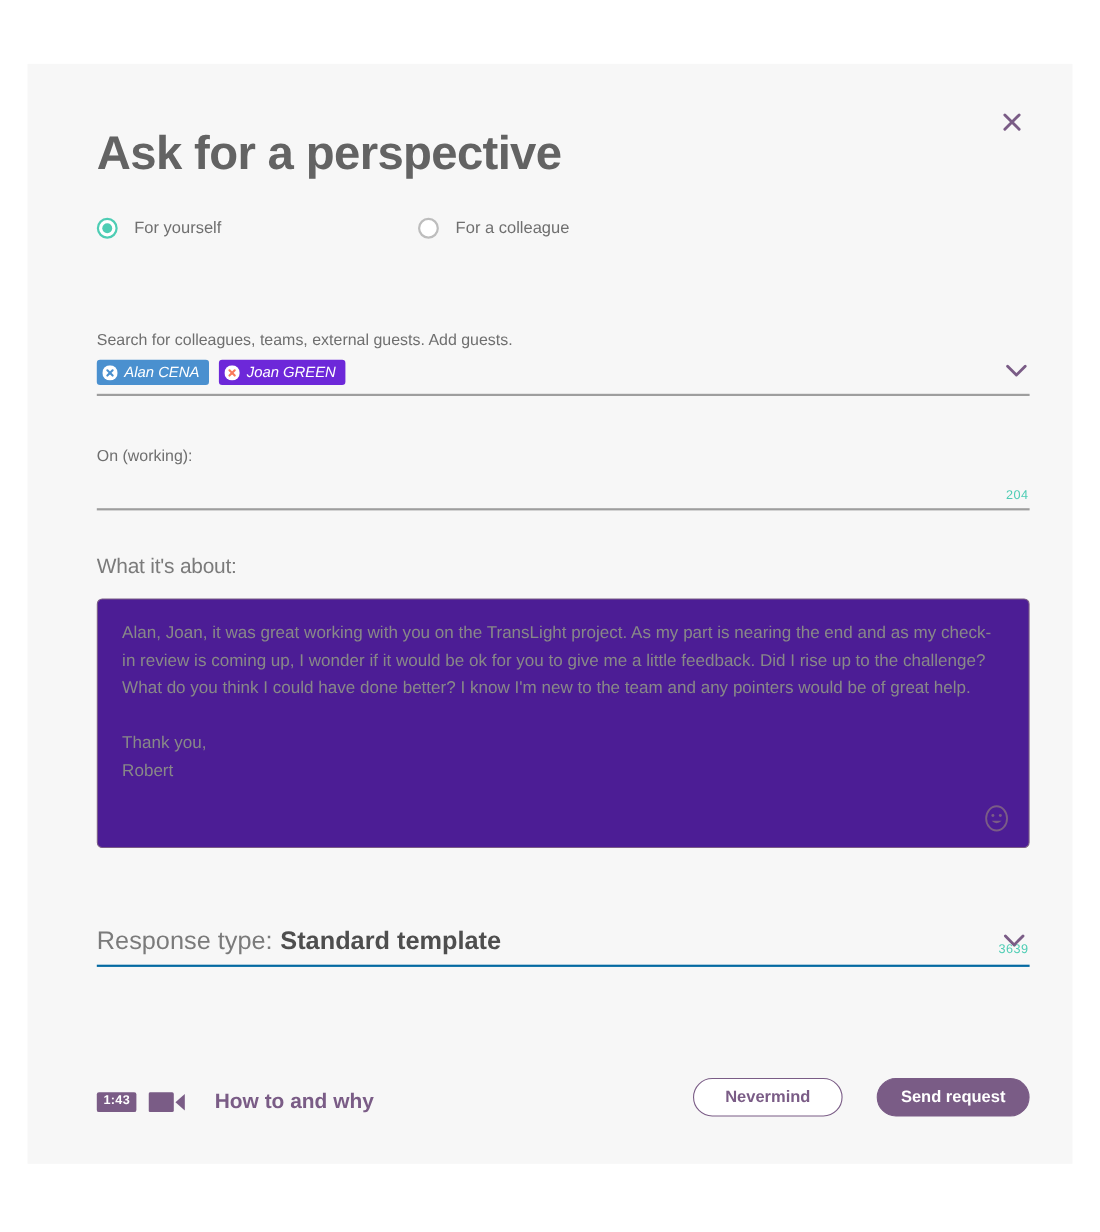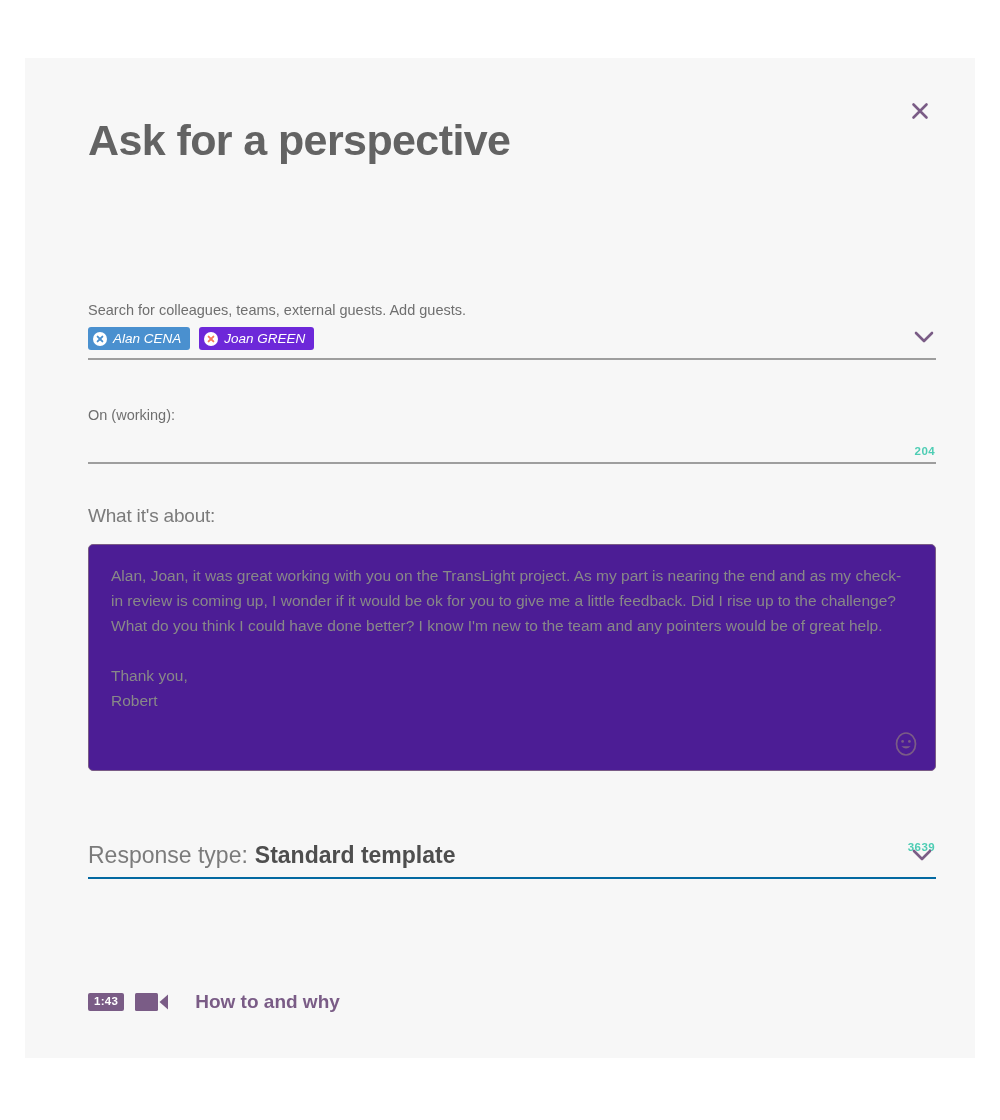--- a/index.html
+++ b/index.html
@@ -128,23 +128,24 @@
     border-bottom: 2px solid #9e9e9e;
     display: flex; align-items: center;
   }
   #subject-value {
     font-size: 15.5px;
     color: #555555;
     padding-left: 10px;
   }
   .counter {
     font-size: 11.5px;
-    font-weight: bold;
+    font-weight: normal;
     color: #4ecdb4;
     letter-spacing: 0.4px;
+    margin-top: 16px;
   }
   #subject-counter {
     position: absolute;
     right: 1px; bottom: 5px;
   }
 
   
   #body-block {
     position: absolute;
     left: 63px; top: 447px;
@@ -267,20 +268,34 @@
 <div id="card">
 
   <div id="close-btn">
     <svg width="20" height="20" viewBox="0 0 20 20" aria-hidden="true">
       <path d="M3.5 3.5 L16.5 16.5 M16.5 3.5 L3.5 16.5" stroke="#7a5c86" stroke-width="2.6" stroke-linecap="round"></path>
     </svg>
   </div>
 
   <div id="title">Ask for a perspective</div>
 
+  <div id="radio-row">
+    <div class="radio-opt selected">
+      <span class="radio-mark">
+        <span class="radio-dot"></span>
+      </span>
+      <span class="radio-label">For yourself</span>
+    </div>
+    <div class="radio-opt">
+      <span class="radio-mark">
+        <span class="radio-dot"></span>
+      </span>
+      <span class="radio-label">For a colleague</span>
+    </div>
+  </div>
 
   <div id="recipients-block">
     <span id="recipients-label" class="field-label">Search for colleagues, teams, external guests. Add guests.</span>
 
     <div id="recipients-field">
       <span class="tag" style="background:#4a90cf">
         <span class="tag-x">
           <svg width="14" height="14" viewBox="0 0 14 14" aria-hidden="true">
             <circle cx="7" cy="7" r="7" fill="#ffffff"></circle>
             <path d="M4.6 4.6 L9.4 9.4 M9.4 4.6 L4.6 9.4" stroke="#4a90cf" stroke-width="1.9" stroke-linecap="round"></path>
@@ -348,14 +363,18 @@
 
   <div id="help-link">
     <span id="help-duration">1:43</span>
     <svg id="help-video-icon" width="34" height="22" viewBox="0 0 34 22" aria-hidden="true">
       <rect x="0" y="2" width="23" height="18" rx="1.5" fill="#7a5c86"></rect>
       <path d="M24.5 11 L33 3.5 L33 18.5 Z" fill="#7a5c86"></path>
     </svg>
     <span id="help-text">How to and why</span>
   </div>
 
+  <div id="footer-actions">
+    <div id="nevermind-btn" class="btn">Nevermind</div>
+    <div id="send-btn" class="btn">Send request</div>
+  </div>
 
 </div>
 
 </body></html>

